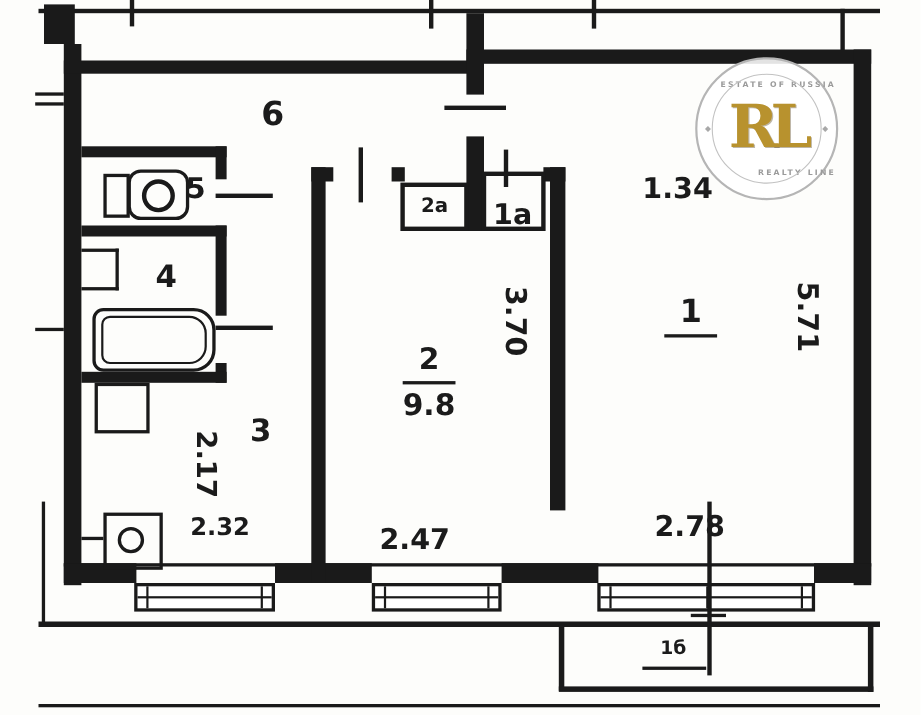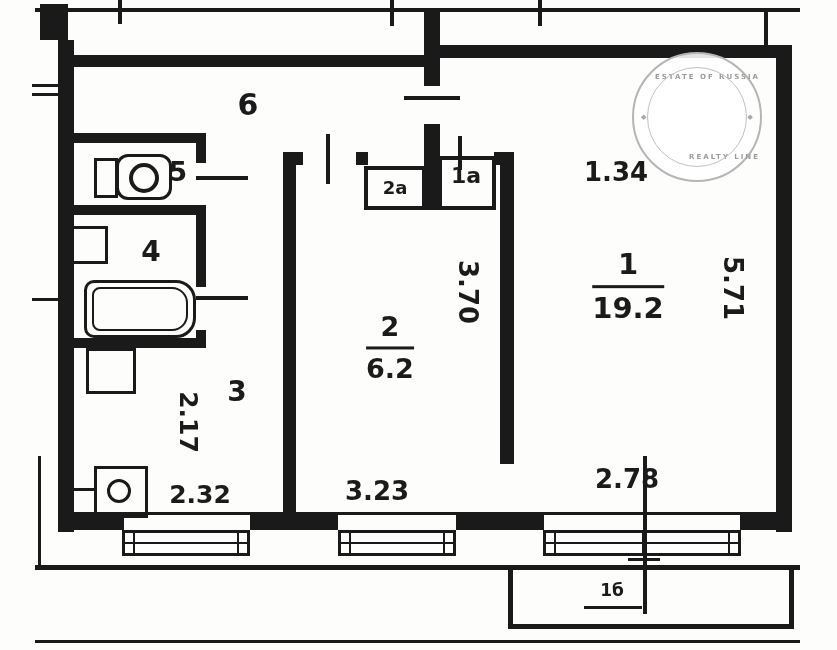--- a/index.html
+++ b/index.html
@@ -150,40 +150,40 @@
   <div class="ln" style="left:32px;top:84px;width:26px;height:3px"></div>
   <div class="ln" style="left:32px;top:93px;width:26px;height:3px"></div>
   <div class="ln" style="left:32px;top:298px;width:26px;height:3px"></div>
   <div class="ln" style="left:38px;top:456px;width:3px;height:112px"></div>
 
   <div class="lbl" style="left:248px;top:105px;font-size:30px">6</div>
   <div class="lbl" style="left:178px;top:172px;font-size:26px">5</div>
   <div class="lbl" style="left:151px;top:252px;font-size:28px">4</div>
   <div class="lbl" style="left:237px;top:392px;font-size:28px">3</div>
   <div class="lbl" style="left:395px;top:188px;font-size:18px">2а</div>
-  <div class="lbl" style="left:466px;top:176px;font-size:22px">1а</div>
+  <div class="lbl" style="left:466px;top:196px;font-size:26px">1а</div>
   <div class="lbl" style="left:612px;top:590px;font-size:17px">1б</div>
 
   <div class="fr" style="left:390px;top:348px;font-size:27px">
     <div class="num">2</div>
-    <div class="den">6.2</div>
+    <div class="den">9.8</div>
   </div>
   <div class="fr" style="left:628px;top:287px;font-size:29px">
     <div class="num">1</div>
-    <div class="den">19.2</div>
   </div>
 
   <div class="lbl" style="left:616px;top:172px;font-size:26px">1.34</div>
   <div class="lbl vert" style="left:733px;top:288px;font-size:26px">5.71</div>
   <div class="lbl" style="left:627px;top:479px;font-size:26px">2.78</div>
   <div class="lbl vert" style="left:468px;top:292px;font-size:26px">3.70</div>
-  <div class="lbl" style="left:377px;top:491px;font-size:26px">3.23</div>
+  <div class="lbl" style="left:377px;top:491px;font-size:26px">2.47</div>
   <div class="lbl vert" style="left:188px;top:422px;font-size:25px">2.17</div>
-  <div class="lbl" style="left:200px;top:494px;font-size:25px">2.32</div>
+  <div class="lbl" style="left:200px;top:480px;font-size:22px">2.32</div>
 
   <div class="watermark">
     <div class="wm-arc wm-arc-top">ESTATE OF RUSSIA</div>
+    <div class="wm-letters">RL</div>
     <div class="wm-arc wm-arc-bottom">REALTY LINE</div>
     <div class="wm-diamond wm-dl">◆</div>
     <div class="wm-diamond wm-dr">◆</div>
   </div>
 
 </div>
 
 </body></html>

